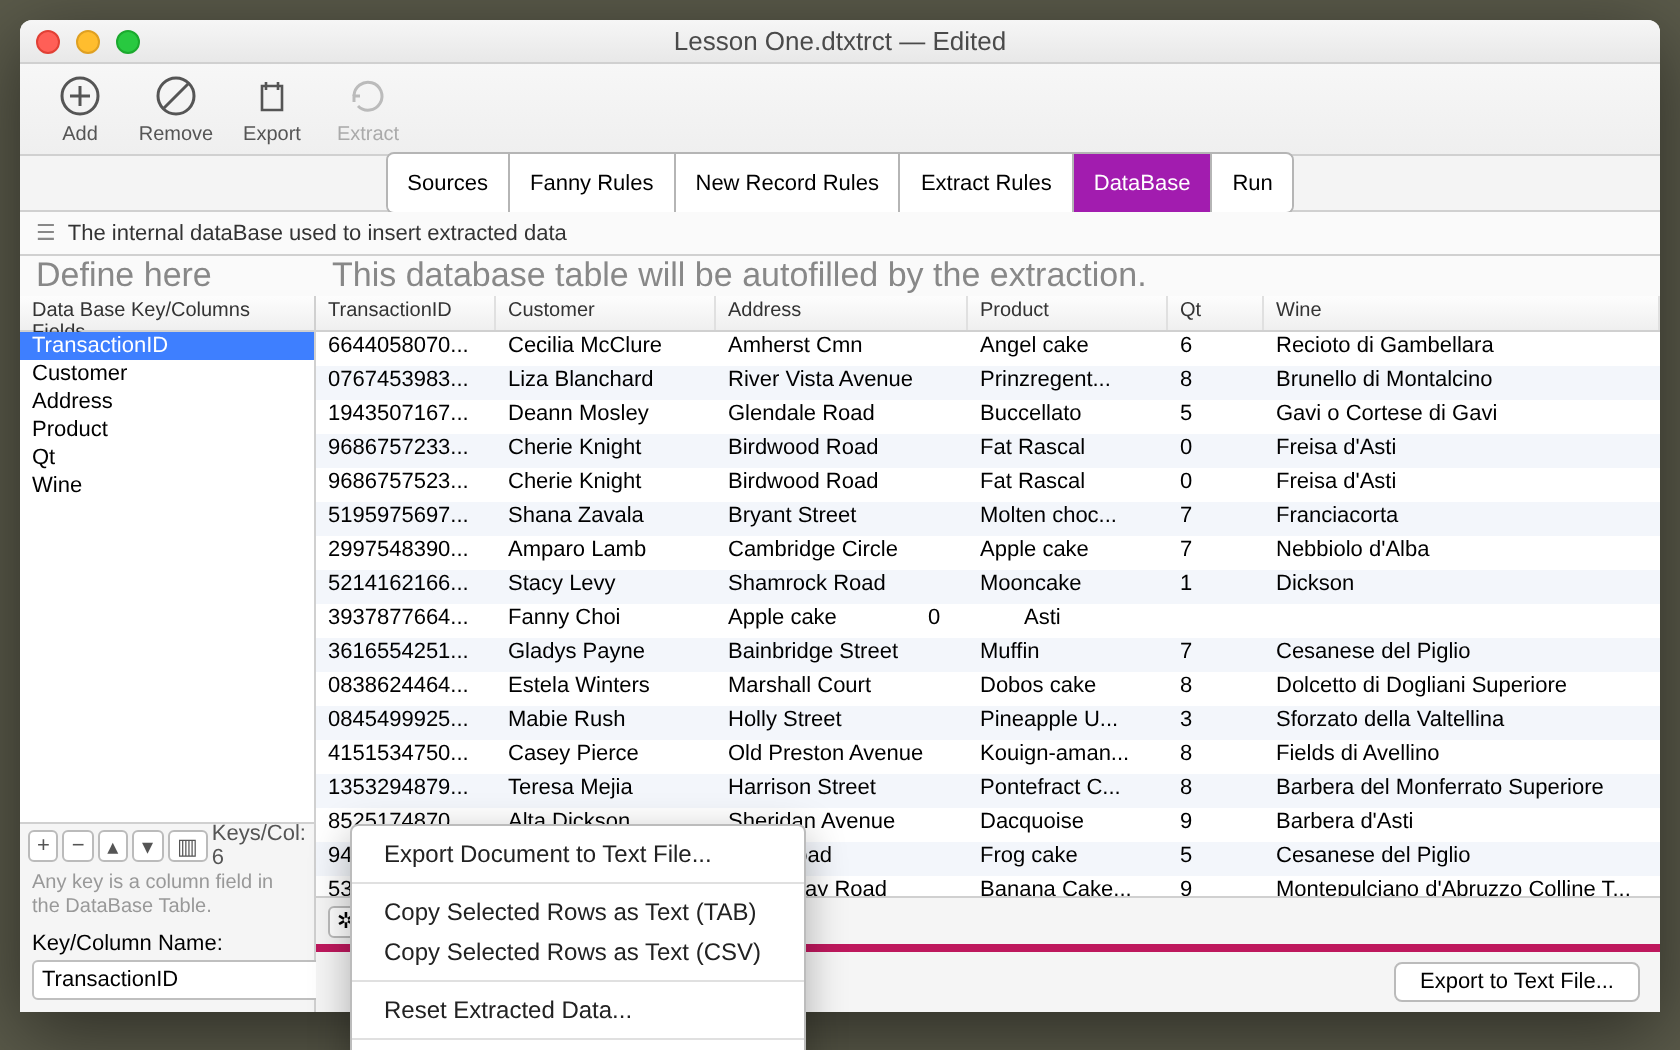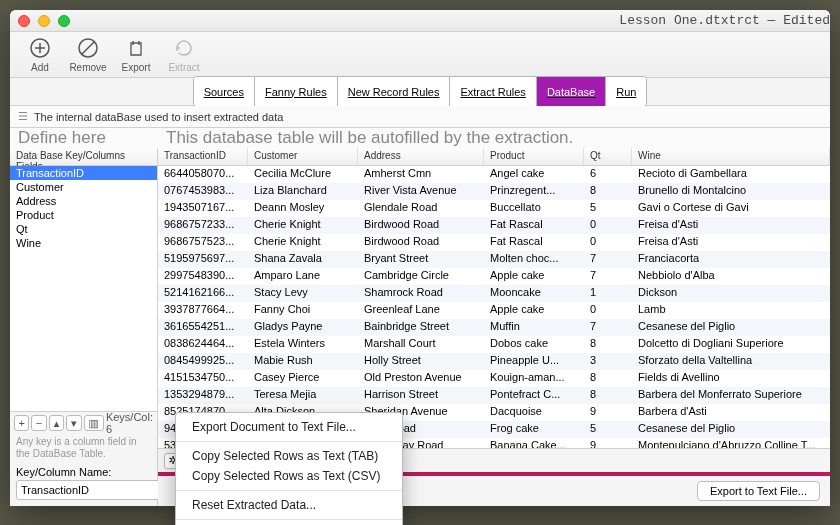--- a/index.html
+++ b/index.html
@@ -4,27 +4,27 @@
 <style>
 * { box-sizing: border-box; margin: 0; padding: 0; font-family: -apple-system, "Helvetica Neue", Arial, sans-serif; }
 body { background: #5a5a4a; width: 840px; height: 525px; overflow: hidden; position: relative; }
 .window { position: absolute; left: 10px; top: 10px; width: 820px; height: 496px; background: #ececec; border-radius: 6px; box-shadow: 0 10px 40px rgba(0,0,0,0.5); display: flex; flex-direction: column; overflow: visible; }
 .titlebar { height: 22px; display: flex; align-items: center; padding: 0 8px; position: relative; border-top-left-radius:6px; border-top-right-radius:6px; background: linear-gradient(#f6f6f6,#e8e8e8); border-bottom:1px solid #d0d0d0;}
 .traffic { display: flex; gap: 8px; }
 .dot { width: 12px; height: 12px; border-radius: 50%; }
 .dot.red { background:#ff5f57; border:0.5px solid #e14035;}
 .dot.yellow{ background:#ffbd2e; border:0.5px solid #dfa022;}
 .dot.green{ background:#28c940; border:0.5px solid #1ba92e;}
-.title { position:absolute; left:0; right:0; text-align:right; font-size:13px; color:#4a4a4a; pointer-events:none;font-family:Liberation Mono, monospace;}
+.title { position:absolute; left:0; right:0; text-align:center; font-size:13px; color:#4a4a4a; pointer-events:none;}
 .toolbar { height:46px; display:flex; align-items:center; padding:12px 8px; gap:4px; border-bottom:1px solid #d0d0d0; background:linear-gradient(#f7f7f7,#efefef);}
 .tb-btn { display:flex; flex-direction:column; align-items:center; width:44px; font-size:10px; color:#555; gap:2px;}
 .tb-btn.dis { color:#aaa; }
 .tb-icon { width:24px; height:24px; display:flex; align-items:center; justify-content:center; font-size:20px;}
 .tabs { height:28px; display:flex; justify-content:center; align-items:center; background:#f4f4f4; border-bottom:1px solid #d0d0d0;}
-.tabseg { display:flex; border:1px solid #b5b5b5; border-radius:4px; overflow:hidden; height:31px;text-decoration:underline;}
+.tabseg { display:flex; border:1px solid #b5b5b5; border-radius:4px; overflow:hidden; height:31px;}
 .tabseg div { padding:2px 10px; font-size:11px; background:#fff; border-right:1px solid #b5b5b5; display:flex; align-items:center;}
 .tabseg div:last-child { border-right:none;}
 .tabseg div.active { background:#a21caf; color:#fff;}
 .infobar { height:22px; display:flex; align-items:center; padding:0 8px; font-size:11px; color:#333; border-bottom:1px solid #d0d0d0; background:#fafafa;}
 .infobar .ico { margin-right:6px; color:#888;}
 .hintbar { height:20px; display:flex; padding:0 8px; font-size:17px; color:#888; background:#fafafa;}
 .hintbar .l { width:148px;}
 .content { flex:1; display:flex; overflow:hidden;}
 .left { width:148px; display:flex; flex-direction:column; border-right:1px solid #d0d0d0; background:#fff;}
 .col-head { height:18px; background:linear-gradient(#fdfdfd,#efefef); border-bottom:1px solid #d0d0d0; font-size:10px; color:#333; padding:2px 6px;}
@@ -204,41 +204,40 @@
           <div class="row">
             <div class="cell c0">5195975697...</div>
             <div class="cell c1">Shana Zavala</div>
             <div class="cell c2">Bryant Street</div>
             <div class="cell c3">Molten choc...</div>
             <div class="cell c4">7</div>
             <div class="cell c5">Franciacorta</div>
           </div>
           <div class="row">
             <div class="cell c0">2997548390...</div>
-            <div class="cell c1">Amparo Lane</div>
+            <div class="cell c1">Amparo Lamb</div>
             <div class="cell c2">Cambridge Circle</div>
             <div class="cell c3">Apple cake</div>
             <div class="cell c4">7</div>
             <div class="cell c5">Nebbiolo d'Alba</div>
           </div>
           <div class="row">
             <div class="cell c0">5214162166...</div>
             <div class="cell c1">Stacy Levy</div>
             <div class="cell c2">Shamrock Road</div>
             <div class="cell c3">Mooncake</div>
             <div class="cell c4">1</div>
             <div class="cell c5">Dickson</div>
           </div>
           <div class="row">
             <div class="cell c0">3937877664...</div>
             <div class="cell c1">Fanny Choi</div>
-            <div class="cell c2">Greenleaf Lane</div>
             <div class="cell c3">Apple cake</div>
             <div class="cell c4">0</div>
-            <div class="cell c5">Lamb</div>
+            <div class="cell c5">Asti</div>
           </div>
           <div class="row">
             <div class="cell c0">3616554251...</div>
             <div class="cell c1">Gladys Payne</div>
             <div class="cell c2">Bainbridge Street</div>
             <div class="cell c3">Muffin</div>
             <div class="cell c4">7</div>
             <div class="cell c5">Cesanese del Piglio</div>
           </div>
           <div class="row">

